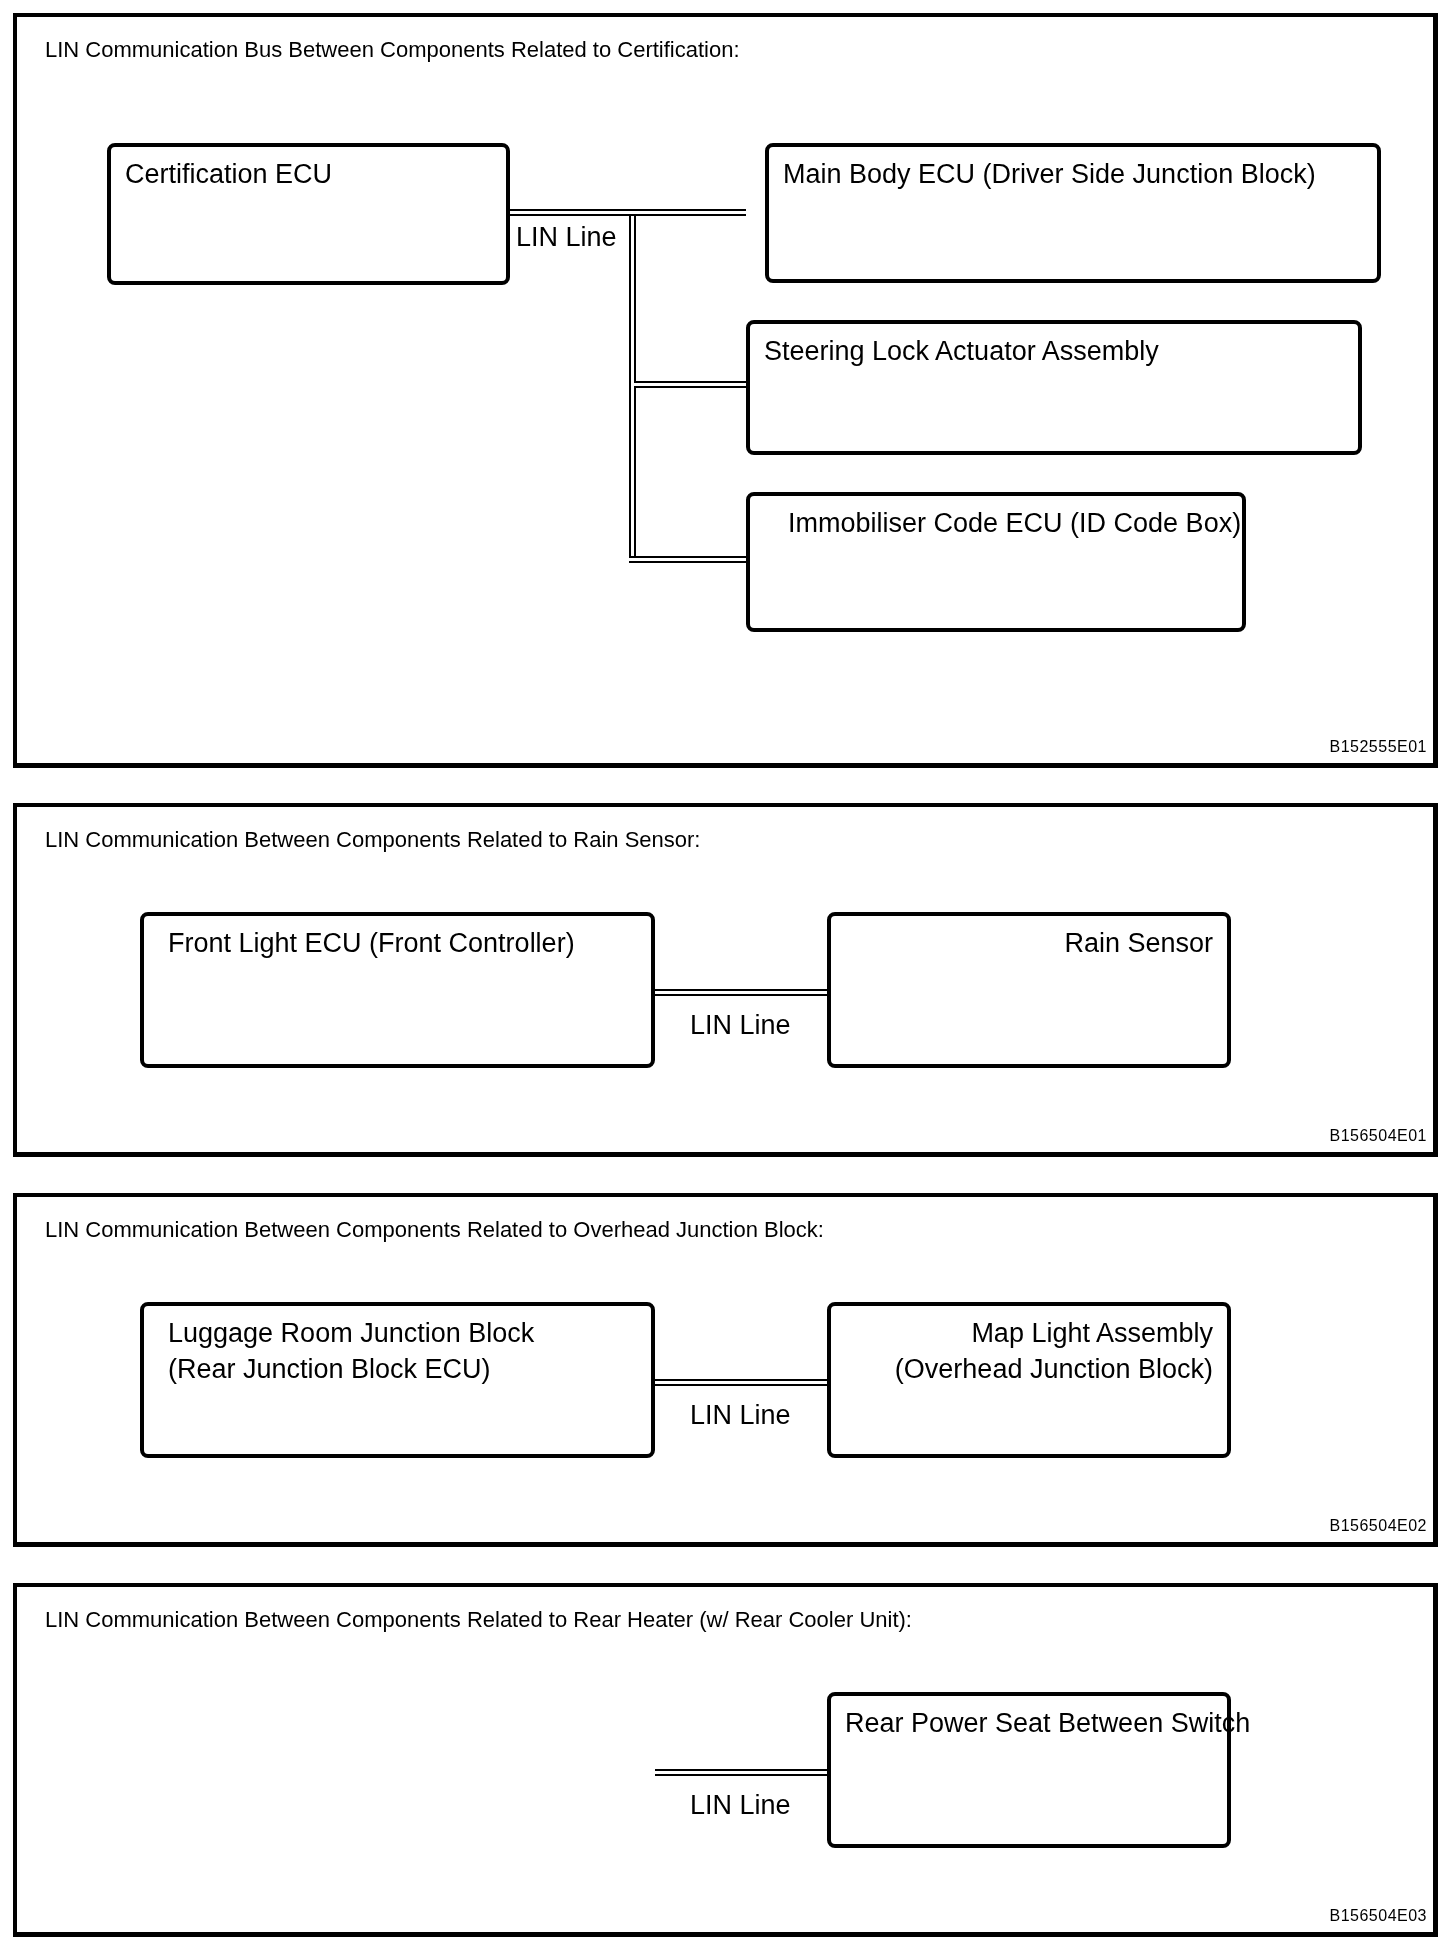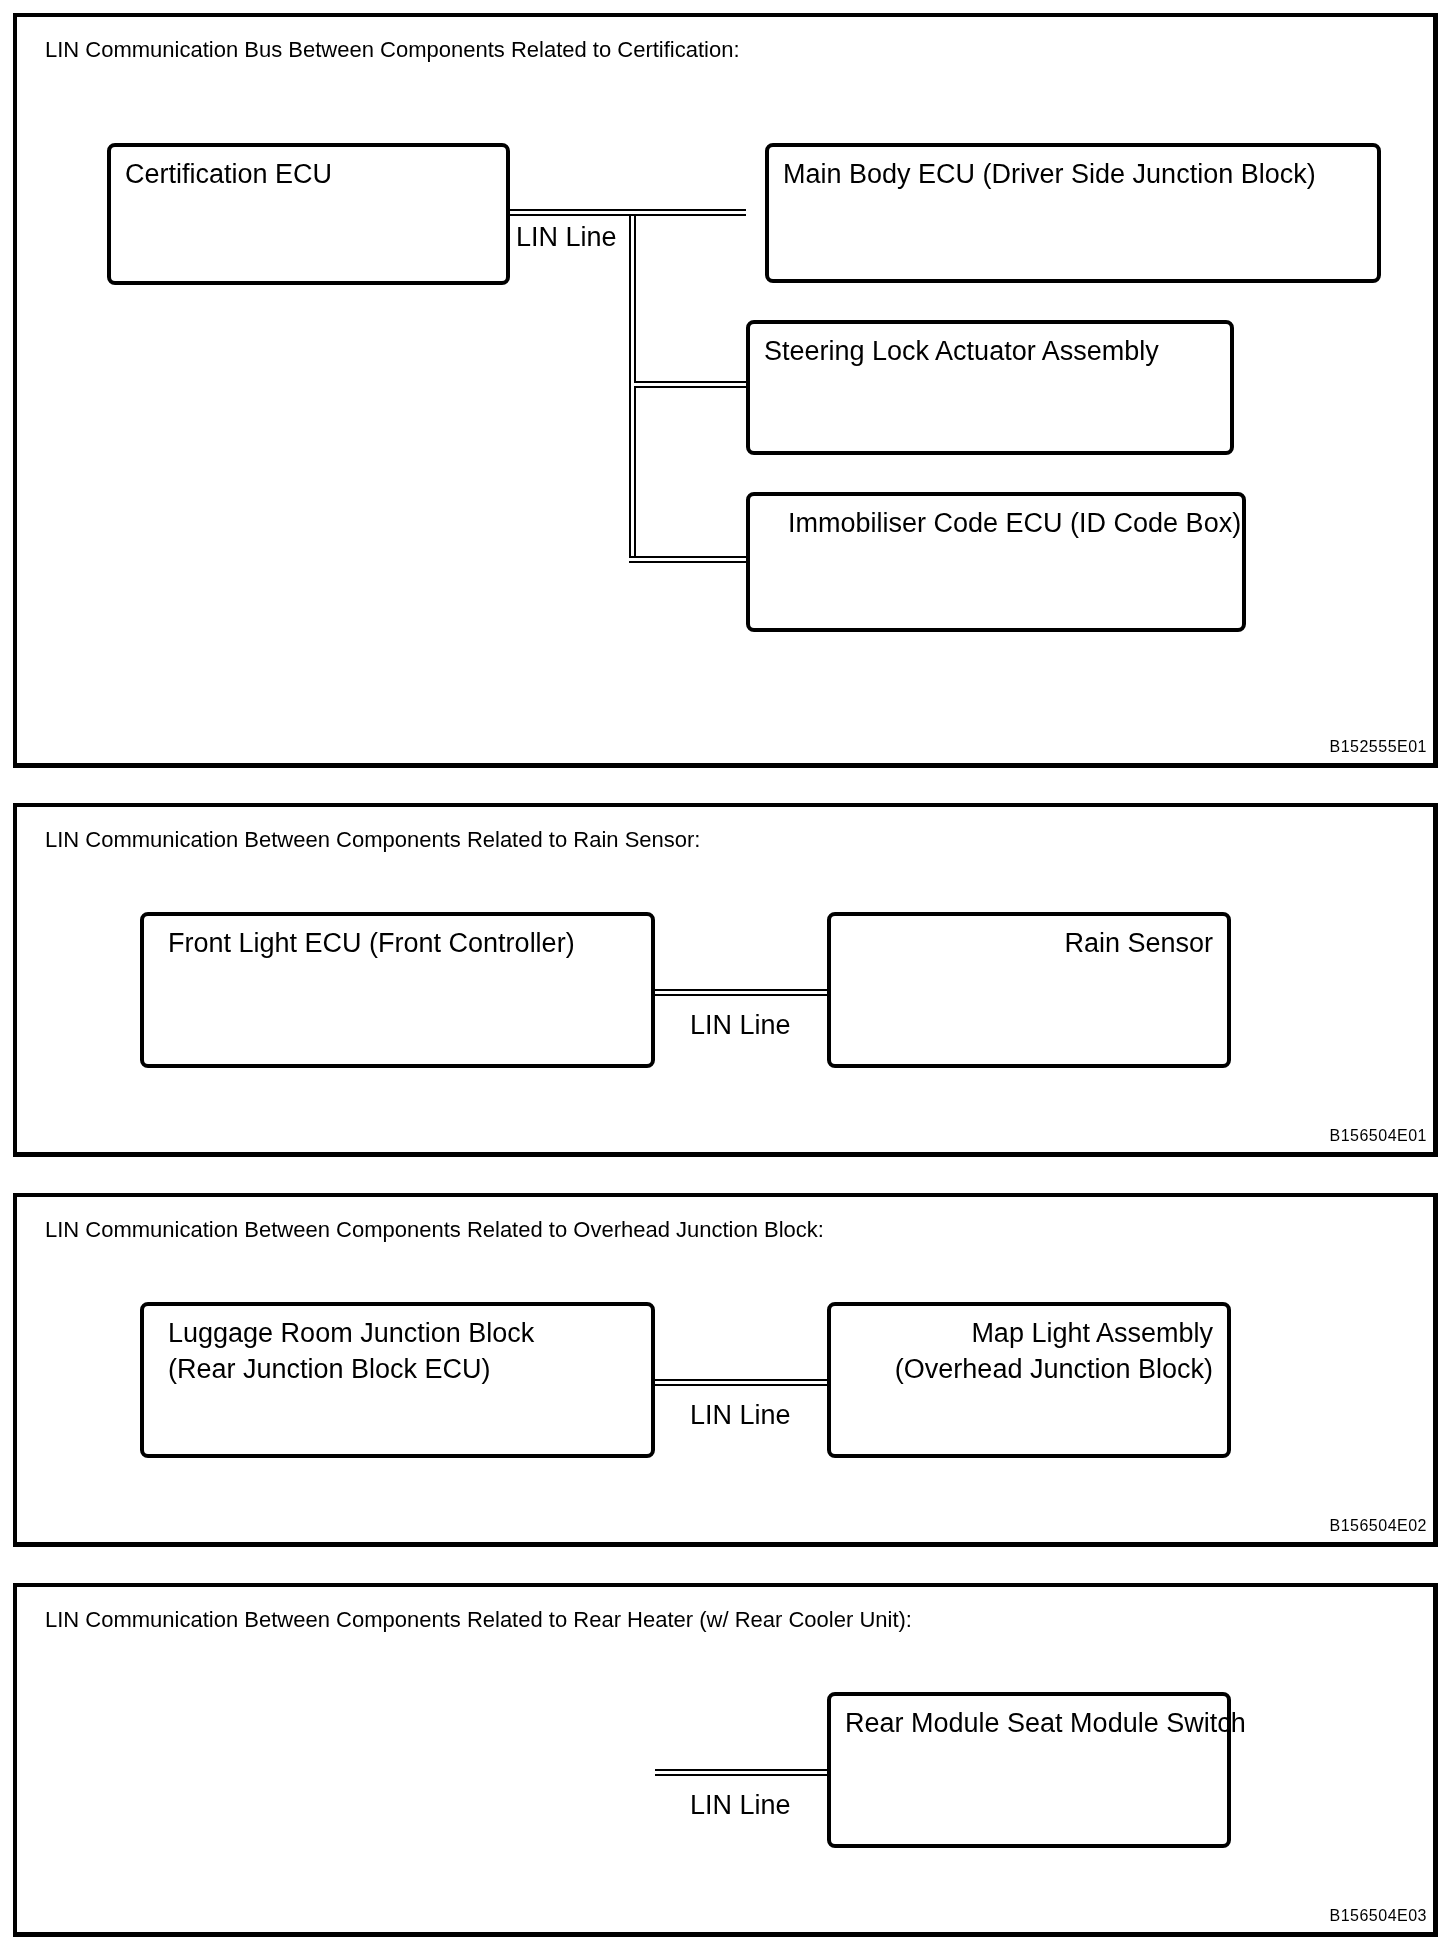--- a/index.html
+++ b/index.html
@@ -69,21 +69,21 @@
   }
   
   #panel-certification { top: 13px;  height: 755px; }
   #panel-rain-sensor   { top: 803px; height: 354px; }
   #panel-overhead      { top: 1193px; height: 354px; }
   #panel-rear-heater   { top: 1583px; height: 354px; }
 
   
   #panel-certification .node-left   { left: 90px;  top: 126px; width: 403px; height: 142px; }
   #panel-certification .node-r1     { left: 748px; top: 126px; width: 616px; height: 140px; }
-  #panel-certification .node-r2     { left: 729px; top: 303px; width: 488px; height: 135px; }
+  #panel-certification .node-r2     { left: 729px; top: 303px; width: 616px; height: 135px; }
   #panel-certification .node-r3     { left: 729px; top: 475px; width: 500px; height: 140px; padding-left: 38px; }
   #panel-certification .bus-vline   { left: 612px; top: 192px; height: 354px; }
   #panel-certification .bus-branch1 { left: 617px; top: 364px; width: 112px; }
   #panel-certification .bus-branch2 { left: 612px; top: 539px; width: 117px; }
   #panel-certification .bus-main    { left: 493px; top: 192px; width: 236px; }
   #panel-certification .lin-label   { left: 499px; top: 205px; }
   #panel-certification .fig-code    { top: 721px; }
 
   
   .two-node .node-left  { left: 123px; top: 105px; width: 515px; height: 156px; padding-left: 24px; }
@@ -155,20 +155,20 @@
     <div class="lin-label">LIN Line</div>
     <div class="fig-code">B156504E02</div>
   </div>
 
   <div class="panel two-node" id="panel-rear-heater">
     <div class="panel-title">LIN Communication Between Components Related to Rear Heater (w/ Rear Cooler Unit):</div>
 
     <div class="hline bus-main"></div>
 
     <div class="node node-right">
-      <span>Rear Module Seat Module Switch</span>
+      <span>Rear Power Seat Between Switch</span>
     </div>
 
     <div class="lin-label">LIN Line</div>
     <div class="fig-code">B156504E03</div>
   </div>
 
 </div>
 
 </body></html>

